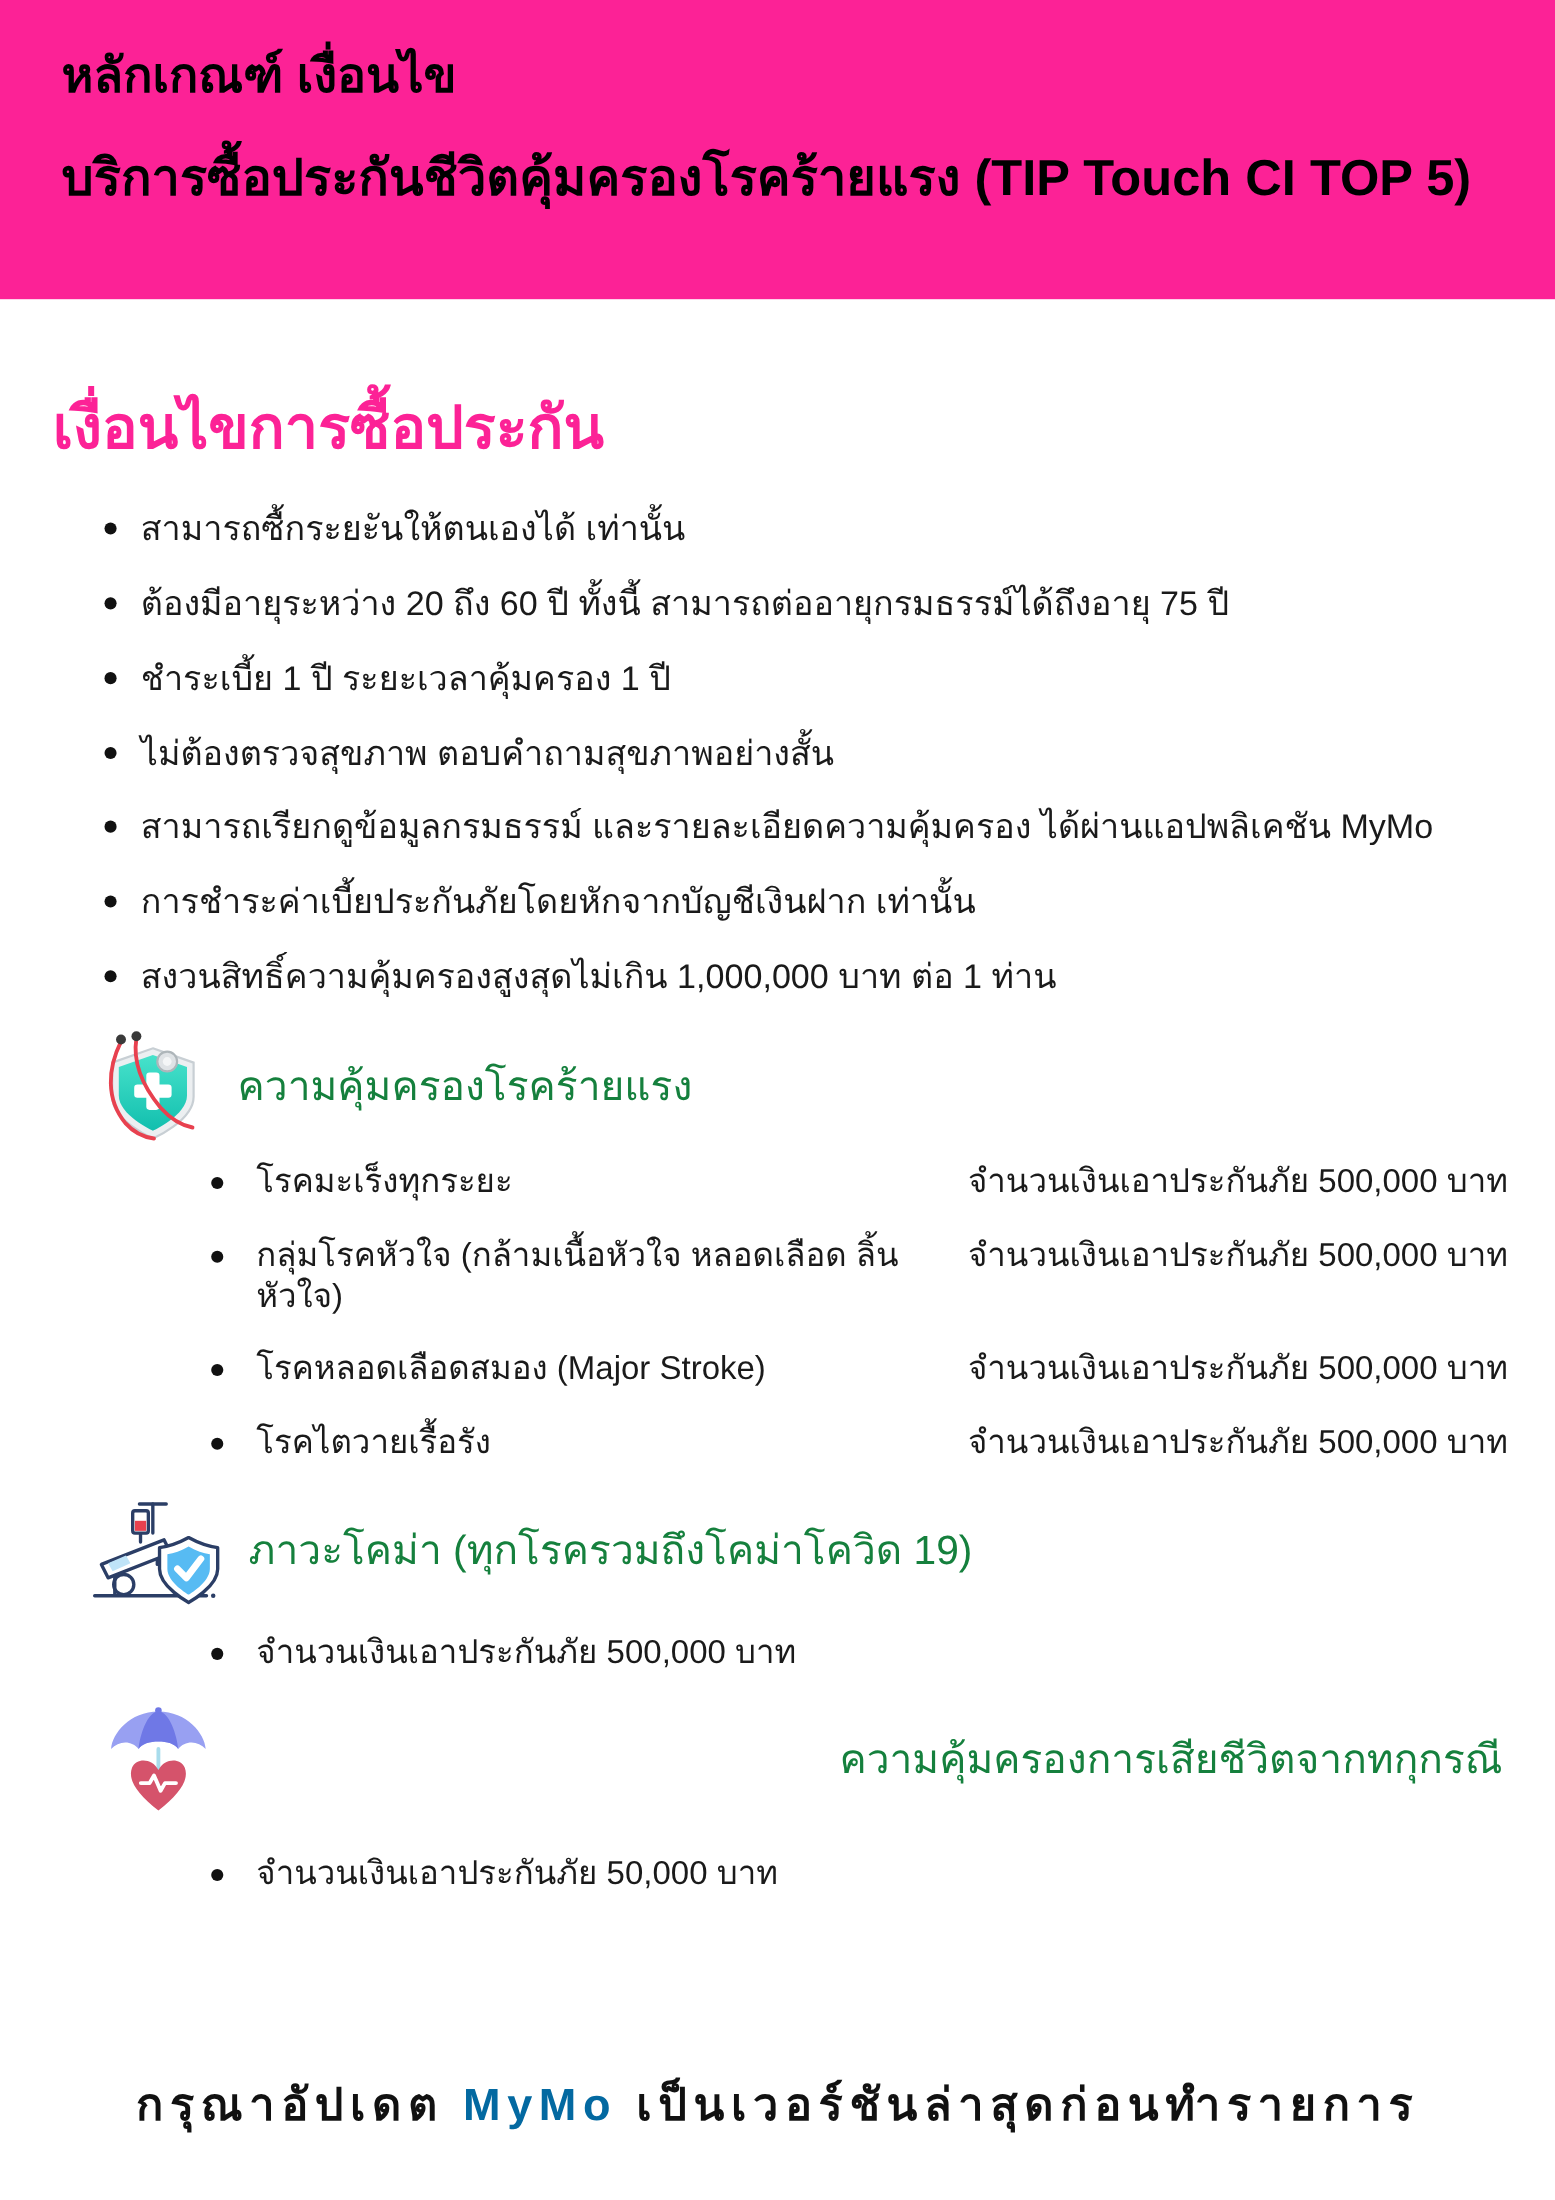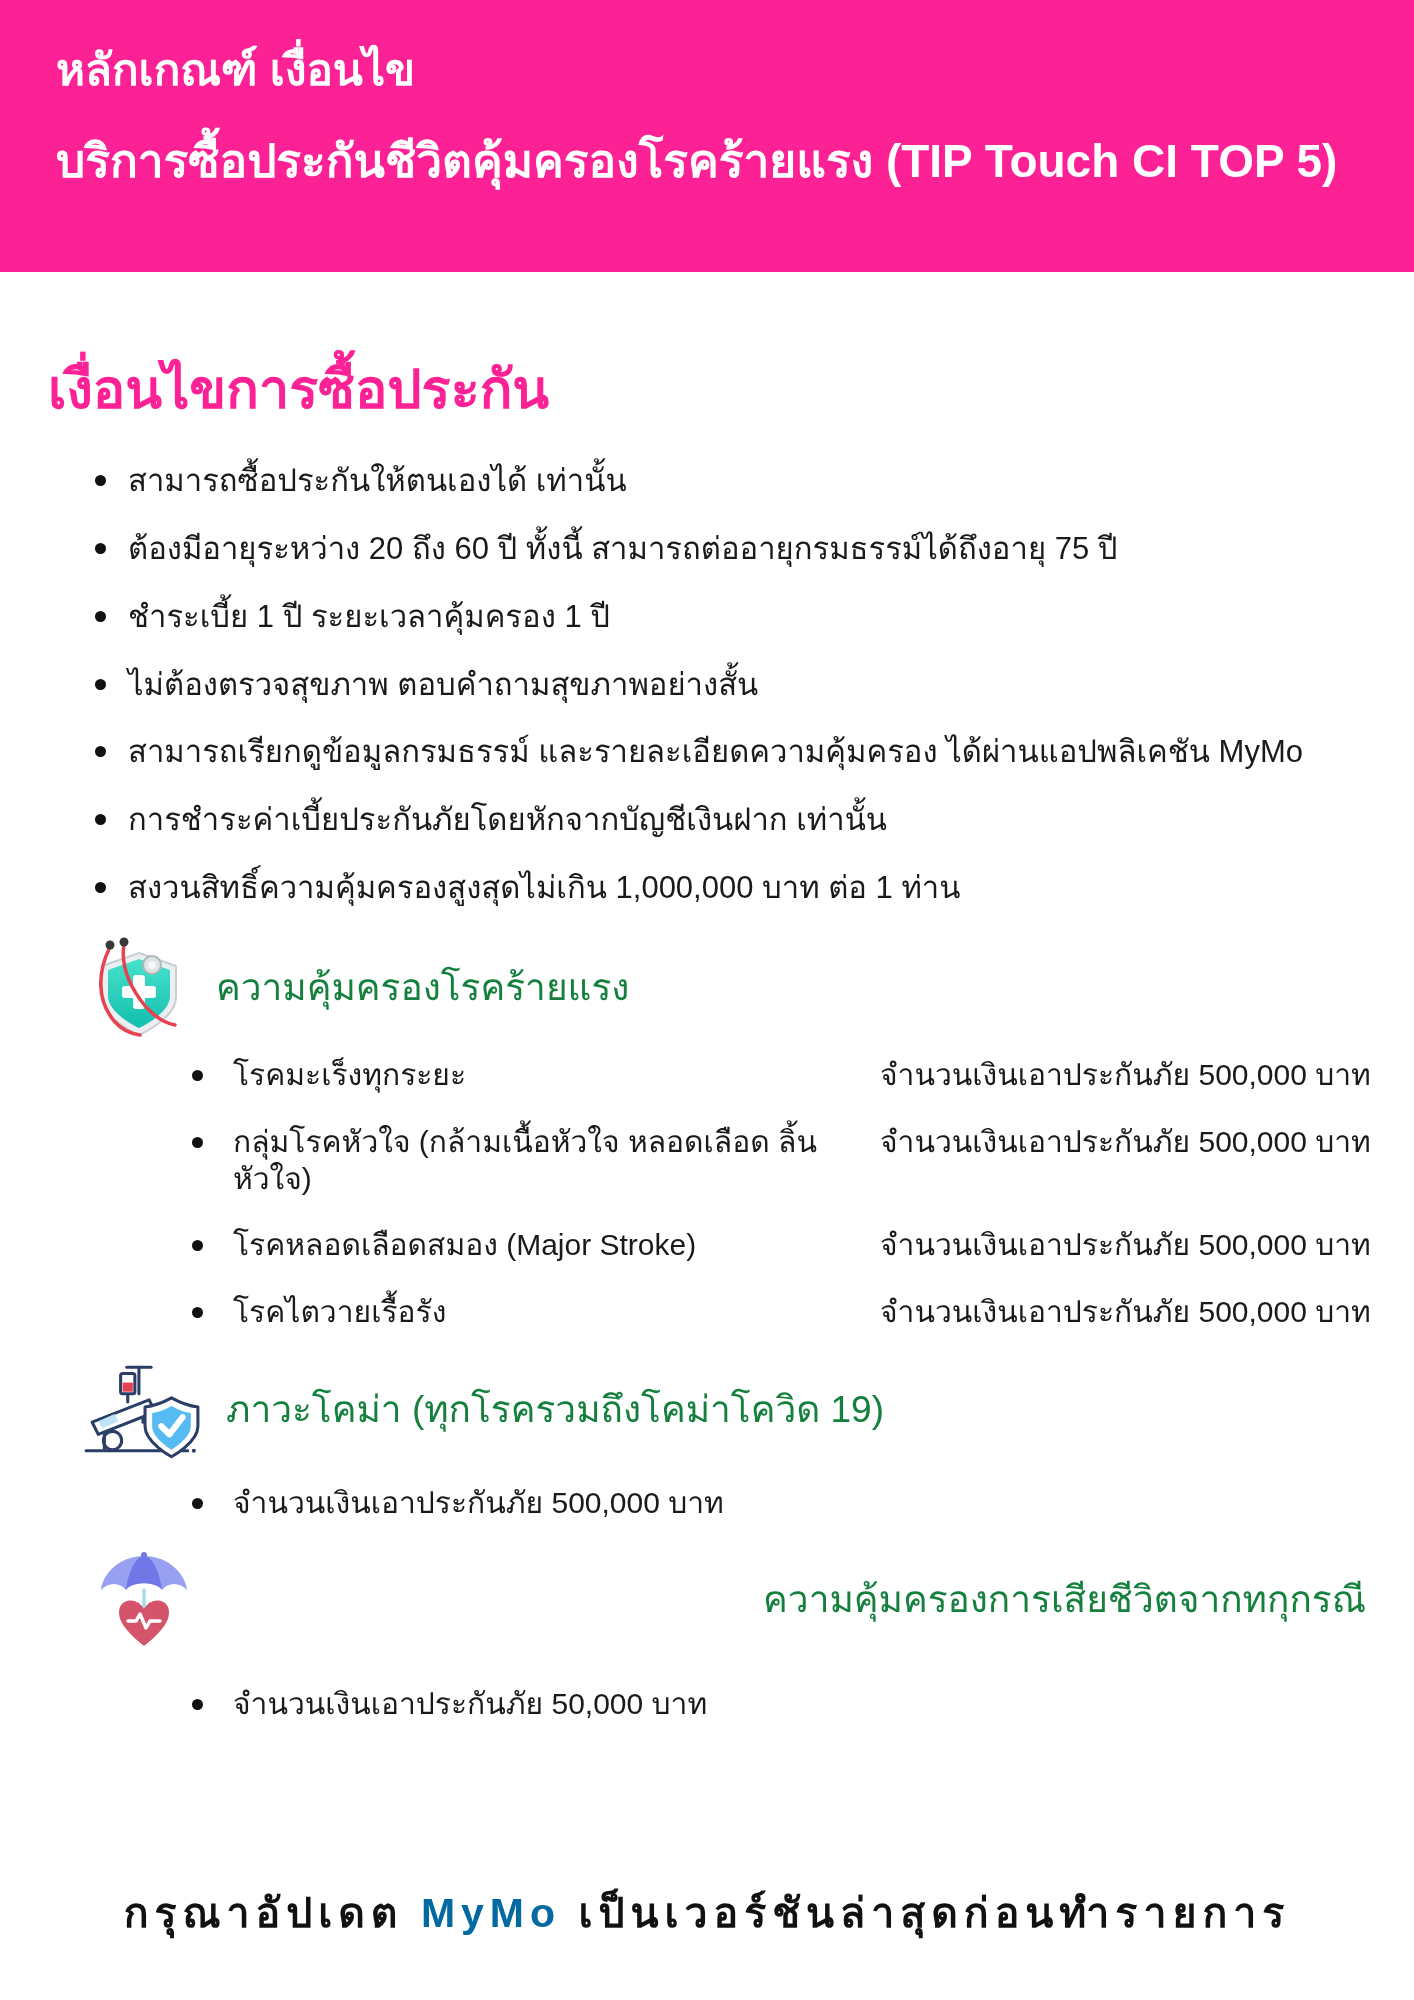--- a/index.html
+++ b/index.html
@@ -3,21 +3,21 @@
 <meta charset="utf-8">
 <style>
   * { margin:0; padding:0; box-sizing:border-box; }
   html,body { background:#ffffff; }
   body {
     width:1414px; height:2000px; position:relative; overflow:hidden;
     font-family:"Liberation Sans", sans-serif; color:#1a1a1a;
   }
   
   .header {
-    background:#FC2296; color:#ffffff; height:272px;
+    background:#FC2296; color:#000000; height:272px;
     padding:46px 56px 40px;
   }
   .header-line1 { font-size:44px; font-weight:700; line-height:1.1; }
   .header-line2 { font-size:46px; font-weight:700; line-height:1.1; margin-top:42px; }
 
   
   .content { padding:0 48px; }
 
   .section-heading {
     color:#FC2296; font-size:54px; font-weight:700; line-height:1.15;
@@ -85,21 +85,21 @@
 <div class="header">
   <div class="header-line1">หลักเกณฑ์ เงื่อนไข</div>
   <div class="header-line2">บริการซื้อประกันชีวิตคุ้มครองโรคร้ายแรง (TIP Touch CI TOP 5)</div>
 </div>
 
 <div class="content">
 
   <div class="section-heading conditions-heading">เงื่อนไขการซื้อประกัน</div>
 
   <ul class="conditions-list">
-    <li>สามารถซื้อประกันให้ตนเองได้ เท่านั้น</li>
+    <li>สามารถซื้กระยะันให้ตนเองได้ เท่านั้น</li>
     <li>ต้องมีอายุระหว่าง 20 ถึง 60 ปี  ทั้งนี้ สามารถต่ออายุกรมธรรม์ได้ถึงอายุ 75 ปี</li>
     <li>ชำระเบี้ย 1 ปี ระยะเวลาคุ้มครอง 1 ปี</li>
     <li>ไม่ต้องตรวจสุขภาพ ตอบคำถามสุขภาพอย่างสั้น</li>
     <li>สามารถเรียกดูข้อมูลกรมธรรม์ และรายละเอียดความคุ้มครอง ได้ผ่านแอปพลิเคชัน MyMo</li>
     <li>การชำระค่าเบี้ยประกันภัยโดยหักจากบัญชีเงินฝาก เท่านั้น</li>
     <li>สงวนสิทธิ์ความคุ้มครองสูงสุดไม่เกิน 1,000,000 บาท ต่อ 1 ท่าน</li>
   </ul>
 
 
   <div class="subsection-header sub1">

